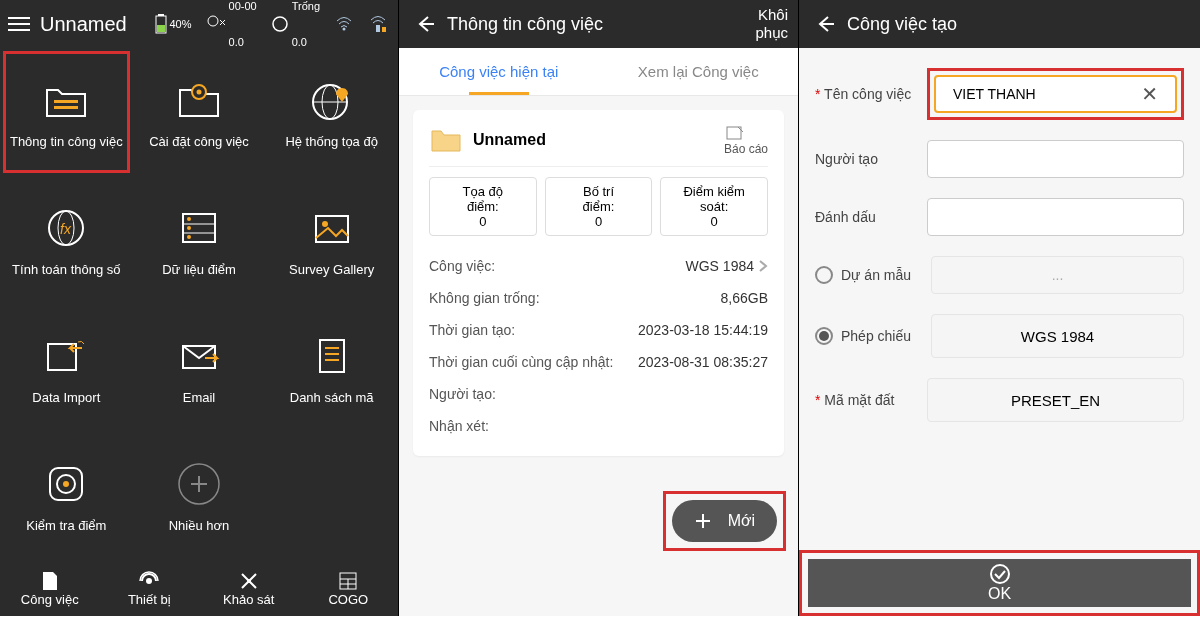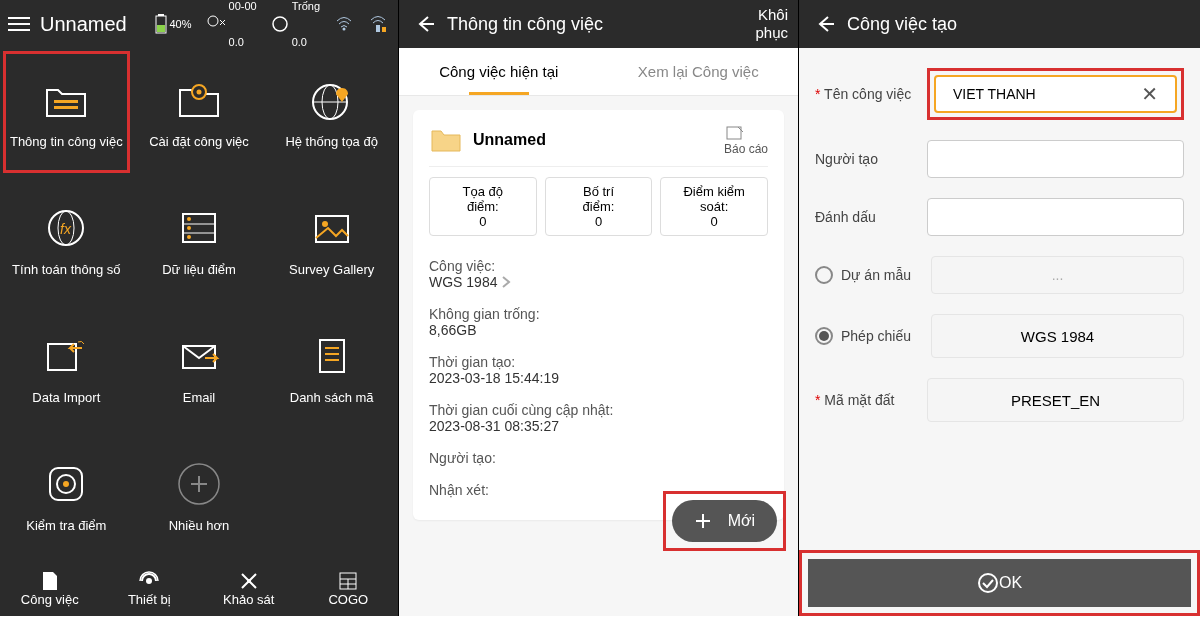--- a/index.html
+++ b/index.html
@@ -30,31 +30,31 @@
     .icon-box { width: 56px; height: 48px; display: flex; align-items: center; justify-content: center; }
 
     
     .bottom-nav { height: 65px; background: #2b2b2b; display: flex; }
     .nav-item { flex: 1; display: flex; flex-direction: column; align-items: center; justify-content: center; gap: 0; color: #fff; font-size: 13px; cursor: pointer; }
 
     
     .s2-header-right { margin-left: auto; text-align: right; font-size: 15px; line-height: 1.2; cursor: pointer; }
     .tabs { height: 48px; background: #fff; display: flex; border-bottom: 1px solid #e8e8e8; }
     .tab { flex: 1; display: flex; align-items: center; justify-content: center; font-size: 15px; color: #888; cursor: pointer; position: relative; }
-    .tab.active { color: #000000; font-weight: 500; text-align: right; }
+    .tab.active { color: #3b82f6; font-weight: 500; text-align: right; }
     .tab.active::after { content: ''; position: absolute; bottom: 0; left: 50%; transform: translateX(-50%); width: 60px; height: 3px; background: #f5a623; }
 
     .card { margin: 14px; background: #fff; border-radius: 6px; padding: 14px 16px; box-shadow: 0 1px 2px rgba(0,0,0,0.05); }
     .job-header { display: flex; align-items: center; gap: 10px; border-bottom: 1px solid #eee; padding-bottom: 10px; margin-bottom: 10px; }
     .job-title { font-weight: bold; font-size: 16px; }
     .report-link { margin-left: auto; text-align: center; cursor: pointer; font-size: 12px; color: #555; }
     .stats-row { display: flex; gap: 8px; margin-bottom: 14px; }
     .stat-card { flex: 1; border: 1px solid #ddd; border-radius: 4px; padding: 6px 20px; text-align: center; font-size: 13px; }
     .stat-card .val { text-align: center; }
-    .info-row { display: flex; justify-content: space-between; padding: 8px 0; font-size: 14px; color: #333; flex-direction: column; }
+    .info-row { display: flex; justify-content: space-between; padding: 8px 0; font-size: 14px; color: #333; }
     .info-row .lbl { color: #555; }
     .info-row .val { color: #333; display: flex; align-items: center; gap: 4px; }
 
     .new-btn-wrap { position: absolute; right: 12px; bottom: 65px; padding: 6px; border: 3px solid #d83030; }
     .new-btn { background: #555; color: #fff; border-radius: 26px; padding: 12px 22px; display: flex; align-items: center; gap: 16px; font-size: 16px; cursor: pointer; border: none; }
 
     
     .form-row { display: flex; align-items: center; padding: 10px 16px; gap: 12px; }
     .form-label { width: 100px; font-size: 14px; color: #444; }
     .required::before { content: '* '; color: #d00; }
@@ -63,21 +63,21 @@
     .input-wrap-highlight { border: 3px solid #d83030; padding: 4px; flex: 1; }
     .input-box input { border: none; outline: none; flex: 1; font-size: 14px; background: transparent; }
     .clear-x { font-size: 20px; color: #555; cursor: pointer; }
     .ellipsis-box { flex: 1; border: 1px solid #e5e5e5; border-radius: 4px; height: 38px; display: flex; align-items: center; justify-content: center; color: #aaa; background: #f5f5f5; cursor: pointer; font-size: 14px; }
     .value-box { flex: 1; border: 1px solid #e5e5e5; border-radius: 4px; height: 44px; display: flex; align-items: center; justify-content: center; background: #f5f5f5; cursor: pointer; font-size: 15px; }
     .radio { width: 18px; height: 18px; border: 2px solid #888; border-radius: 50%; display: inline-flex; align-items: center; justify-content: center; margin-right: 8px; }
     .radio.checked::after { content: ''; width: 10px; height: 10px; background: #555; border-radius: 50%; }
     .radio-label { width: 104px; display: flex; align-items: center; font-size: 14px; color: #444; }
 
     .ok-btn-wrap { margin-top: auto; padding: 6px; border: 3px solid #d83030; }
-    .ok-btn { width: 100%; height: 48px; background: #555; color: #fff; display: flex; align-items: center; justify-content: center; font-size: 16px; cursor: pointer; border: none; }
+    .ok-btn { width: 100%; height: 48px; background: #555; color: #fff; display: flex; align-items: center; justify-content: center; font-size: 16px; cursor: pointer; border: none; flex-direction: column; }
 
     svg { display: block; }
   </style>
 </head>
 <body>
 
 <div class="screen screen1">
   <div class="s1-header">
     <div class="hamb">
         <span></span>

